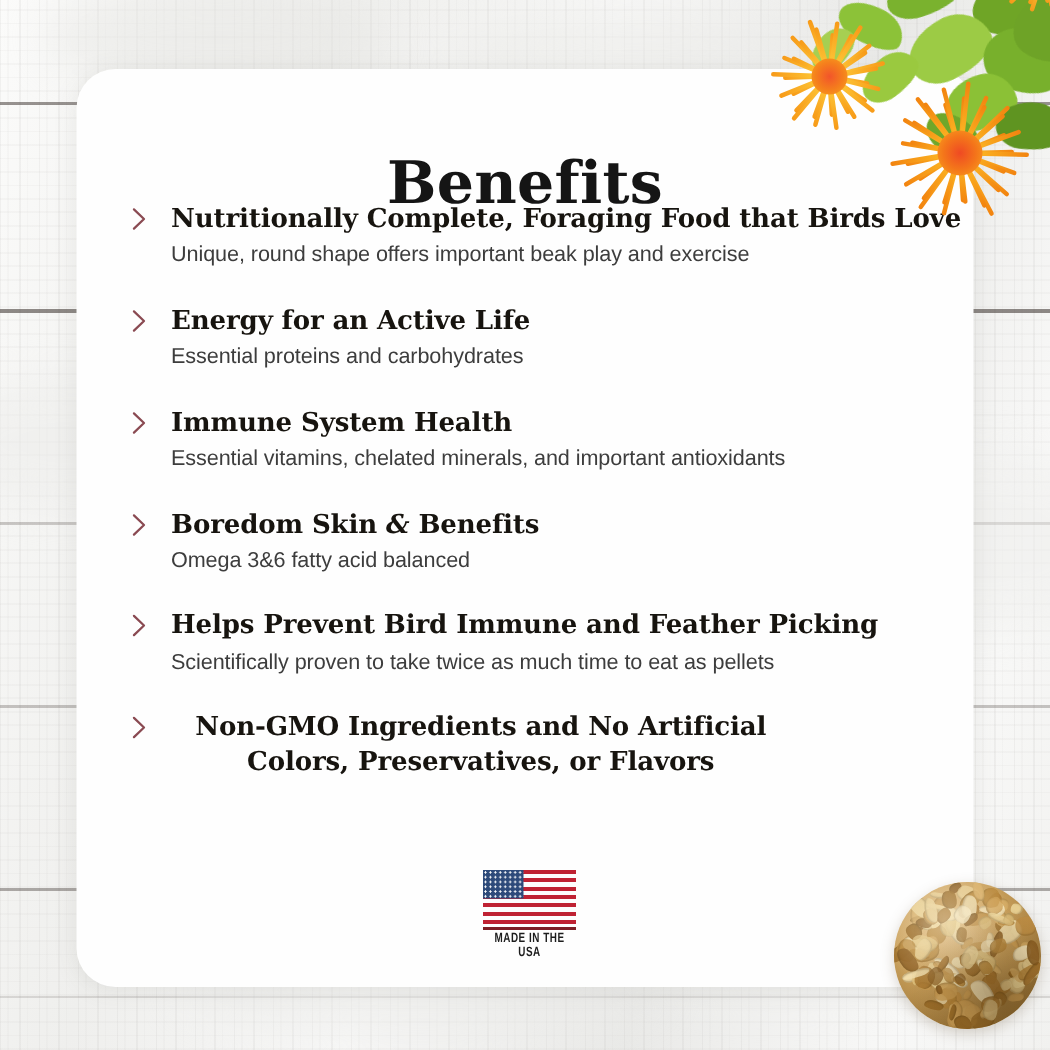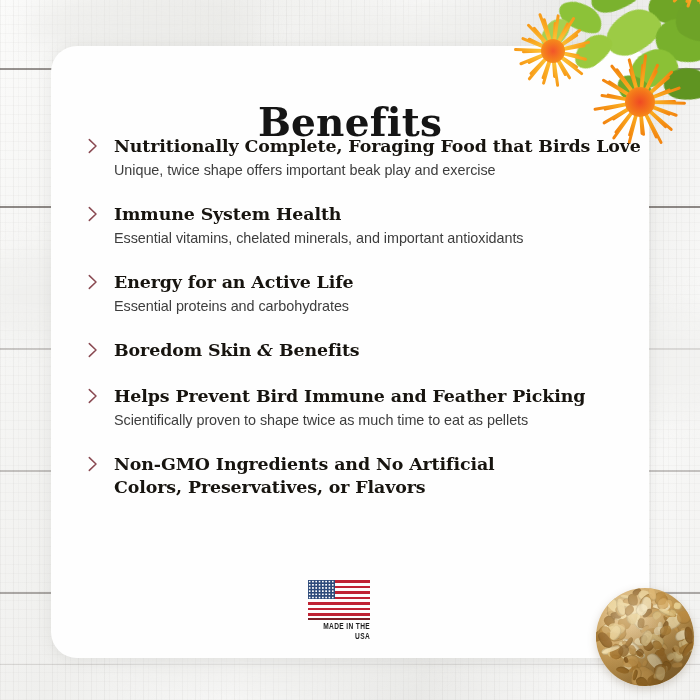--- a/index.html
+++ b/index.html
@@ -112,23 +112,23 @@
     font-size: 14.4px;
     line-height: 1.3;
     color: #3d3d3d;
     margin: 0;
     letter-spacing: -0.05px;
   }
 
   
   .usa-badge {
     position: absolute;
-    left: 257px; top: 534px;
+    left: 271px; top: 534px;
     width: 62px;
-    text-align: right;
+    text-align: center;
   }
   .flag {
     position: relative;
     width: 62px; height: 36px;
     background: #fdfdfd;
     margin: 0 auto;
   }
   .flag .stripes {
     position: absolute; inset: 0;
     background: repeating-linear-gradient(
@@ -230,63 +230,64 @@
 
     <div class="list">
 
       <div class="item">
         <span class="chev">
           <svg viewBox="0 0 14 16">
               <path d="M3.3 1.6 L10 8 L3.3 14.4" fill="none" stroke="currentColor" stroke-width="1.5" stroke-linecap="round" stroke-linejoin="round"></path>
             </svg>
         </span>
         <p class="item-title">Nutritionally Complete, Foraging Food that Birds Love</p>
-        <p class="item-sub">Unique, twice shape offers important beak play and exercise</p>
+        <p class="item-sub">Unique, round shape offers important beak play and exercise</p>
+      </div>
+
+      <div class="item">
+        <span class="chev">
+          <svg viewBox="0 0 14 16">
+              <path d="M3.3 1.6 L10 8 L3.3 14.4" fill="none" stroke="currentColor" stroke-width="1.5" stroke-linecap="round" stroke-linejoin="round"></path>
+            </svg>
+        </span>
+        <p class="item-title">Energy for an Active Life</p>
+        <p class="item-sub">Essential proteins and carbohydrates</p>
       </div>
 
       <div class="item">
         <span class="chev">
           <svg viewBox="0 0 14 16">
               <path d="M3.3 1.6 L10 8 L3.3 14.4" fill="none" stroke="currentColor" stroke-width="1.5" stroke-linecap="round" stroke-linejoin="round"></path>
             </svg>
         </span>
         <p class="item-title">Immune System Health</p>
         <p class="item-sub">Essential vitamins, chelated minerals, and important antioxidants</p>
       </div>
 
       <div class="item">
         <span class="chev">
           <svg viewBox="0 0 14 16">
               <path d="M3.3 1.6 L10 8 L3.3 14.4" fill="none" stroke="currentColor" stroke-width="1.5" stroke-linecap="round" stroke-linejoin="round"></path>
             </svg>
         </span>
-        <p class="item-title">Energy for an Active Life</p>
-        <p class="item-sub">Essential proteins and carbohydrates</p>
-      </div>
-
-      <div class="item">
-        <span class="chev">
-          <svg viewBox="0 0 14 16">
-              <path d="M3.3 1.6 L10 8 L3.3 14.4" fill="none" stroke="currentColor" stroke-width="1.5" stroke-linecap="round" stroke-linejoin="round"></path>
-            </svg>
-        </span>
         <p class="item-title"><span>Boredom Skin </span><span class="amp">&amp;</span><span> Benefits</span></p>
+        <p class="item-sub">Omega 3&amp;6 fatty acid balanced</p>
       </div>
 
       <div class="item">
         <span class="chev">
           <svg viewBox="0 0 14 16">
               <path d="M3.3 1.6 L10 8 L3.3 14.4" fill="none" stroke="currentColor" stroke-width="1.5" stroke-linecap="round" stroke-linejoin="round"></path>
             </svg>
         </span>
         <p class="item-title">Helps Prevent Bird Immune and Feather Picking</p>
-        <p class="item-sub">Scientifically proven to shape twice as much time to eat as pellets</p>
-      </div>
-
-      <div class="item" style="padding-right:118px;">
+        <p class="item-sub">Scientifically proven to take twice as much time to eat as pellets</p>
+      </div>
+
+      <div class="item" style="padding-right:118px;text-align:center;">
         <span class="chev">
           <svg viewBox="0 0 14 16">
               <path d="M3.3 1.6 L10 8 L3.3 14.4" fill="none" stroke="currentColor" stroke-width="1.5" stroke-linecap="round" stroke-linejoin="round"></path>
             </svg>
         </span>
         <p class="item-title">Non-GMO Ingredients and No Artificial Colors, Preservatives, or Flavors</p>
       </div>
 
     </div>
 

